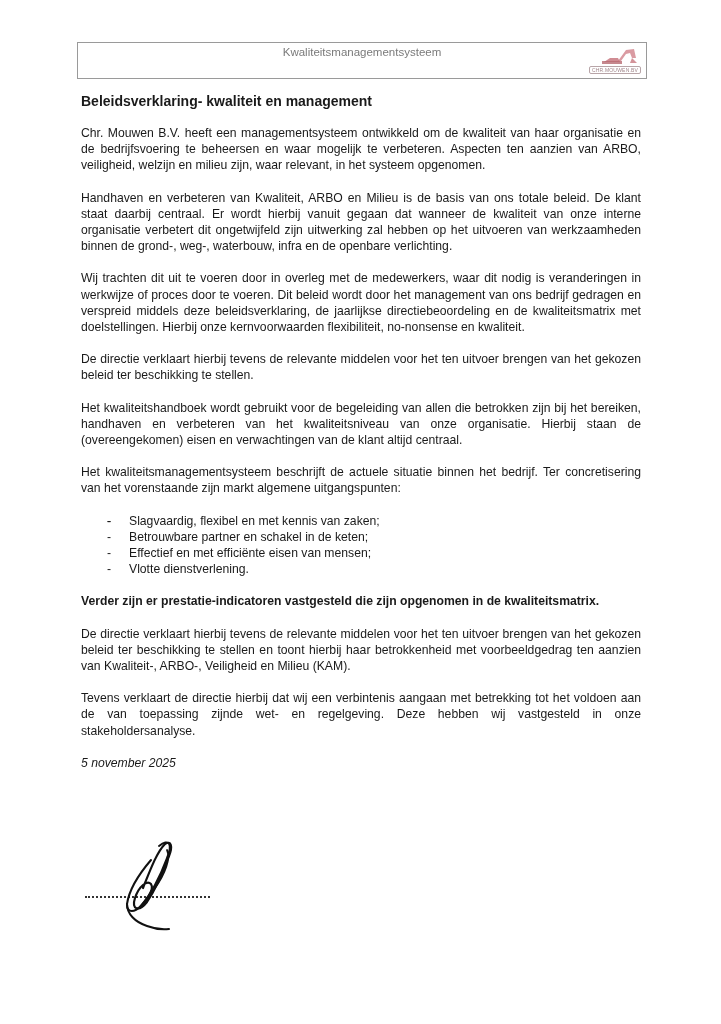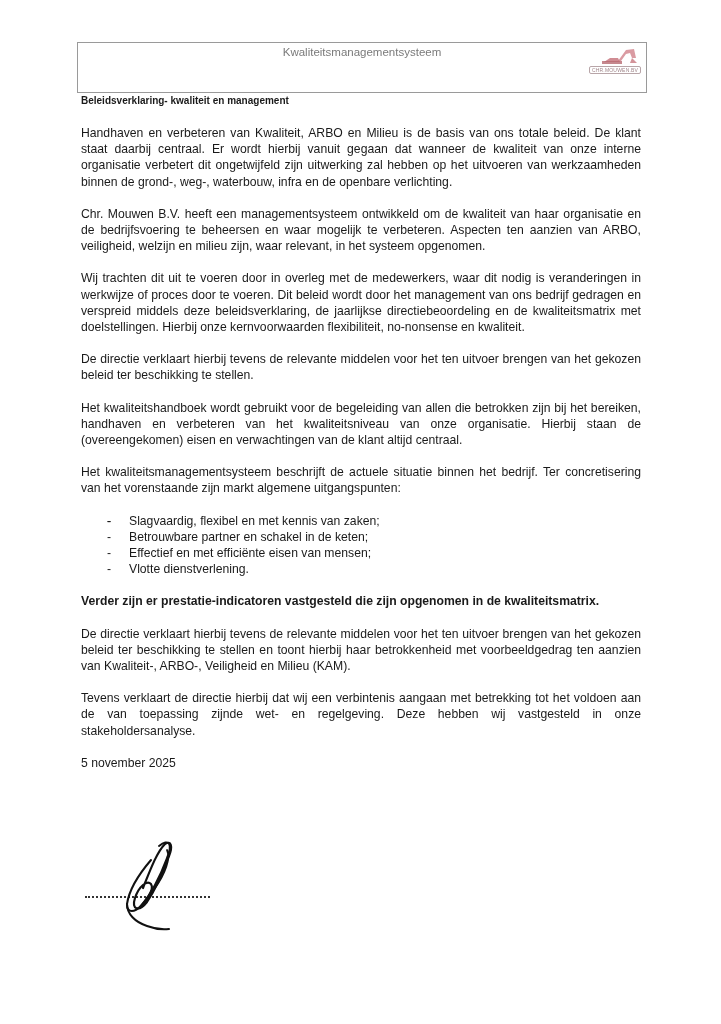--- a/index.html
+++ b/index.html
@@ -20,21 +20,21 @@
       left: 0; top: 0;
       width: 721px; height: 1024px;
       background: #ffffff;
     }
     
     .header-box {
       position: absolute;
       left: 77px;
       top: 42px;
       width: 570px;
-      height: 51px;
+      height: 37px;
       border: 1px solid #9a9a9a;
       box-sizing: border-box;
     }
     .header-title {
       position: absolute;
       left: 0; right: 0;
       top: 2px;
       text-align: center;
       font-size: 11.5px;
       color: #7a7a7a;
@@ -76,21 +76,21 @@
     .content {
       position: absolute;
       left: 81px;
       top: 93px;
       width: 560px;
       font-size: 12.2px;
       line-height: 16.2px;
     }
     .doc-title {
       font-weight: bold;
-      font-size: 10px;
+      font-size: 14px;
       margin: 0 0 16px 0;
       line-height: 16px;
     }
     .para {
       margin: 0 0 16px 0;
       text-align: justify;
     }
     .para.left { text-align: left; font-weight: bold; }
     .bold { font-weight: normal; }
     .bullet-list {
@@ -103,20 +103,21 @@
       padding-left: 48px;
       line-height: 16.2px;
     }
     .bullet-dash {
       position: absolute;
       left: 26px;
       top: 0;
     }
     .date {
       margin: 0 0 16px 0;
+      font-style: italic;
     }
     .signer {
       margin: 0;
     }
     
     .signature-area {
       position: absolute;
       left: 81px;
       top: 838px;
       width: 200px;
@@ -148,22 +149,22 @@
         <rect x="14" y="15" width="20" height="3" fill="#b86a72" opacity="0.8"></rect>
         <path d="M44 12 L49 17 L42 17 Z" fill="#c87880" opacity="0.8"></path>
       </svg>
       <div class="logo-label">CHR.MOUWEN.BV</div>
     </div>
   </div>
 
   <div class="content">
     <h1 class="doc-title">Beleidsverklaring- kwaliteit en management</h1>
 
+    <p class="para">Chr. Mouwen B.V. heeft een managementsysteem ontwikkeld om de kwaliteit van haar organisatie en de bedrijfsvoering te beheersen en waar mogelijk te verbeteren. Aspecten ten aanzien van ARBO, veiligheid, welzijn en milieu zijn, waar relevant, in het systeem opgenomen.</p>
     <p class="para">Handhaven en verbeteren van Kwaliteit, ARBO en Milieu is de basis van ons totale beleid. De klant staat daarbij centraal. Er wordt hierbij vanuit gegaan dat wanneer de kwaliteit van onze interne organisatie verbetert dit ongetwijfeld zijn uitwerking zal hebben op het uitvoeren van werkzaamheden binnen de grond-, weg-, waterbouw, infra en de openbare verlichting.</p>
-    <p class="para">Chr. Mouwen B.V. heeft een managementsysteem ontwikkeld om de kwaliteit van haar organisatie en de bedrijfsvoering te beheersen en waar mogelijk te verbeteren. Aspecten ten aanzien van ARBO, veiligheid, welzijn en milieu zijn, waar relevant, in het systeem opgenomen.</p>
 
     <p class="para"><span>Wij trachten dit uit te voeren door in overleg met de medewerkers, waar dit nodig is veranderingen in werkwijze of proces door te voeren. Dit beleid wordt door het management van ons bedrijf gedragen en verspreid middels deze beleidsverklaring, de  jaarlijkse directiebeoordeling en de kwaliteitsmatrix met doelstellingen. Hierbij onze kernvoorwaarden </span><span class="bold">flexibiliteit, no-nonsense en kwaliteit</span><span>.</span></p>
 
     <p class="para">De directie verklaart hierbij tevens de relevante middelen voor het ten uitvoer brengen van het gekozen beleid ter beschikking te stellen.</p>
     <p class="para">Het kwaliteitshandboek wordt gebruikt voor de begeleiding van allen die betrokken zijn bij het bereiken, handhaven en verbeteren van het kwaliteitsniveau van onze organisatie. Hierbij staan de (overeengekomen) eisen en verwachtingen van de klant altijd centraal.</p>
     <p class="para">Het kwaliteitsmanagementsysteem beschrijft de actuele situatie binnen het bedrijf. Ter concretisering van het vorenstaande zijn markt algemene uitgangspunten:</p>
 
     <ul class="bullet-list">
       <li class="bullet-item"><span class="bullet-dash">-</span></li>
       <li class="bullet-item"><span class="bullet-dash">-</span><span>Slagvaardig, flexibel en met kennis van zaken;</span></li>

